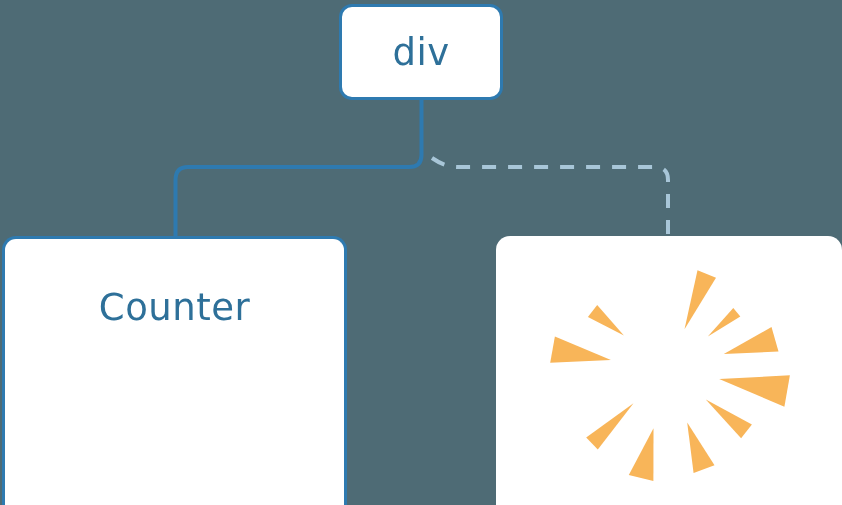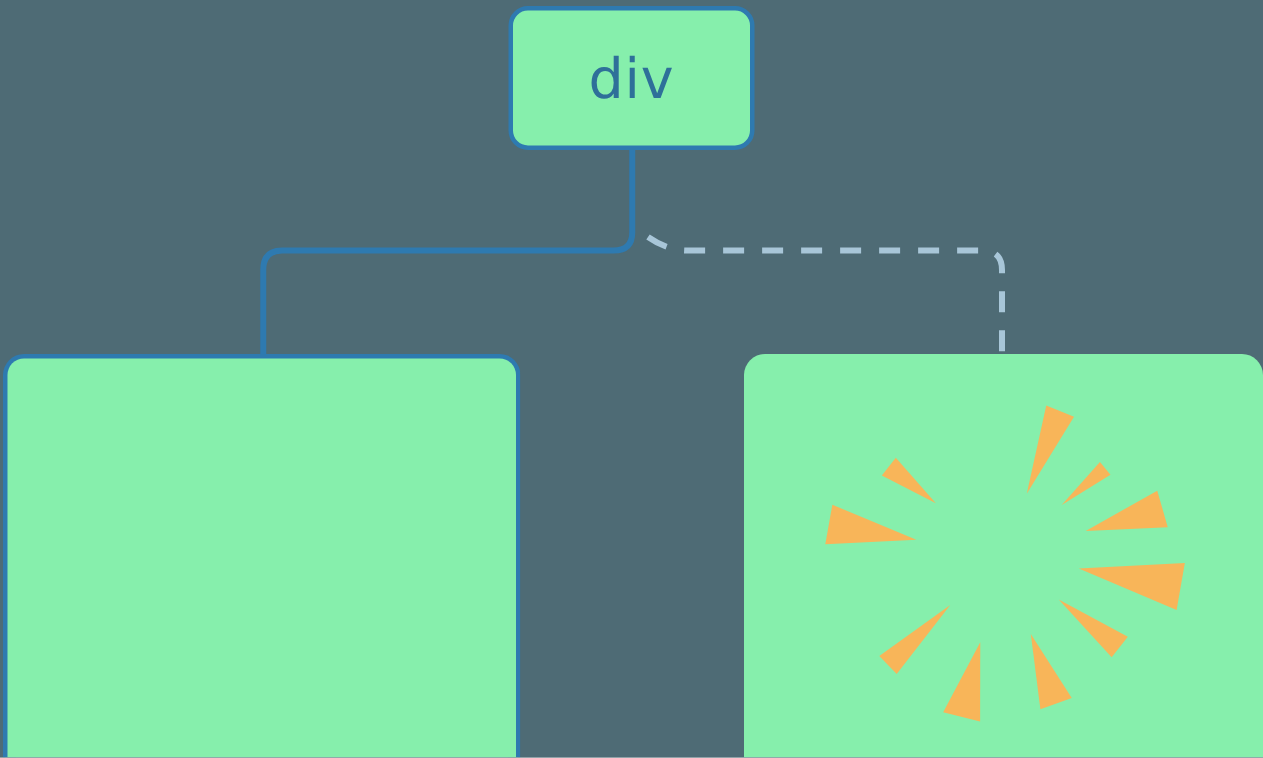--- a/index.html
+++ b/index.html
@@ -22,21 +22,21 @@
   #connectors {
     position: absolute;
     left: 0;
     top: 0;
     width: 842px;
     height: 505px;
     pointer-events: none;
   }
   .node {
     position: absolute;
-    background: #86efac;
+    background: #ffffff;
     box-sizing: border-box;
   }
   #div-node {
     left: 339px;
     top: 4px;
     width: 164px;
     height: 96px;
     border: 3px solid #2e7ab0;
     border-radius: 13px;
     display: flex;
@@ -142,20 +142,21 @@
   <svg id="connectors" width="842" height="505" viewBox="0 0 842 505">
     <path id="solid-connector" fill="none" stroke="#2e7ab0" stroke-width="4" stroke-linecap="round" stroke-linejoin="round" d="M 421.5 100 L 421.5 155 Q 421.5 167 409 167 L 188 167 Q 175.5 167 175.5 180 L 175.5 238"></path>
     <path id="dashed-connector" fill="none" stroke="#a8c6d8" stroke-width="4" stroke-dasharray="14 12" stroke-linecap="butt" stroke-linejoin="round" d="M 432 158 Q 445 167 458 167 L 655 167 Q 668 167 668 180 L 668 238"></path>
   </svg>
 
   <div class="node" id="div-node">
     <span id="div-label">div</span>
   </div>
 
   <div class="node" id="counter-node">
+    <div id="counter-title">Counter</div>
 
   </div>
 
   <div class="node" id="burst-node">
     <svg id="burst-svg" width="346" height="269" viewBox="0 0 346 269">
       <g id="burst-rays">
           <polygon points="188.5,93.2 201.5,34.3 220.0,41.8" fill="#f8b559"></polygon>
           <polygon points="211.8,100.6 237.3,72.0 244.3,80.5" fill="#f8b559"></polygon>
           <polygon points="227.8,118.0 275.5,91.1 282.5,115.5" fill="#f8b559"></polygon>
           <polygon points="223.2,143.0 293.9,139.3 288.4,170.7" fill="#f8b559"></polygon>

